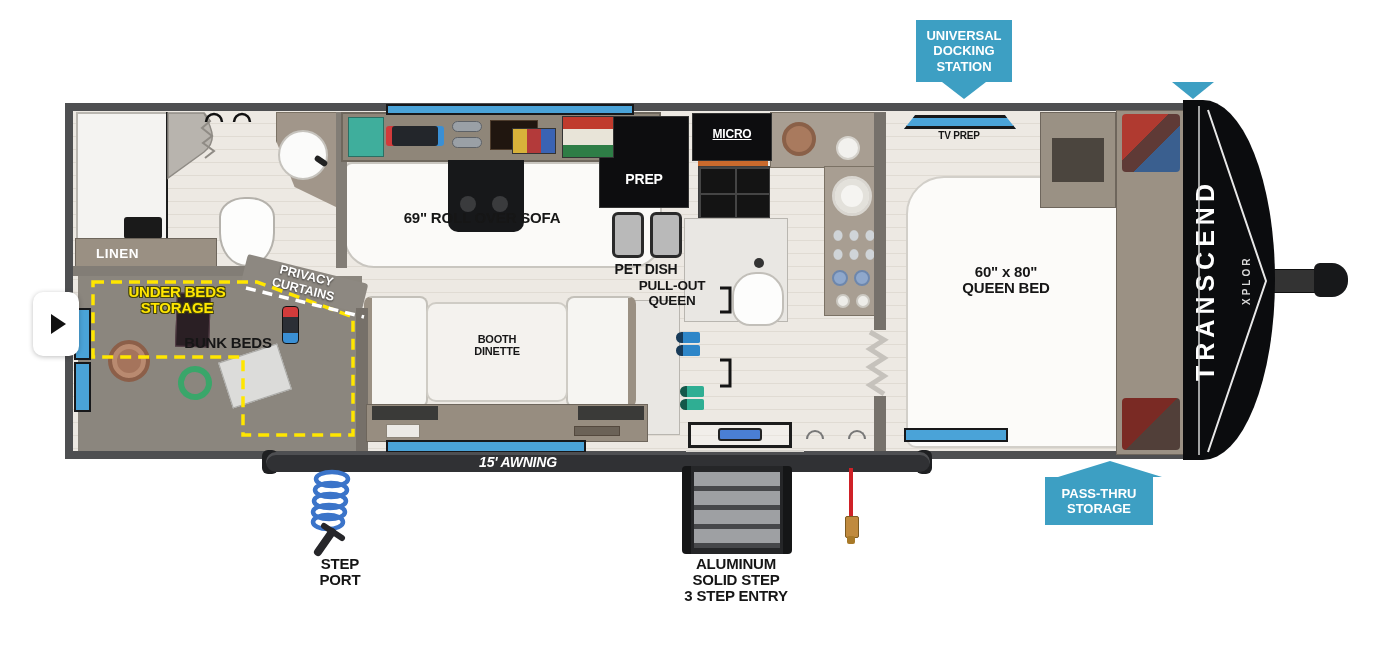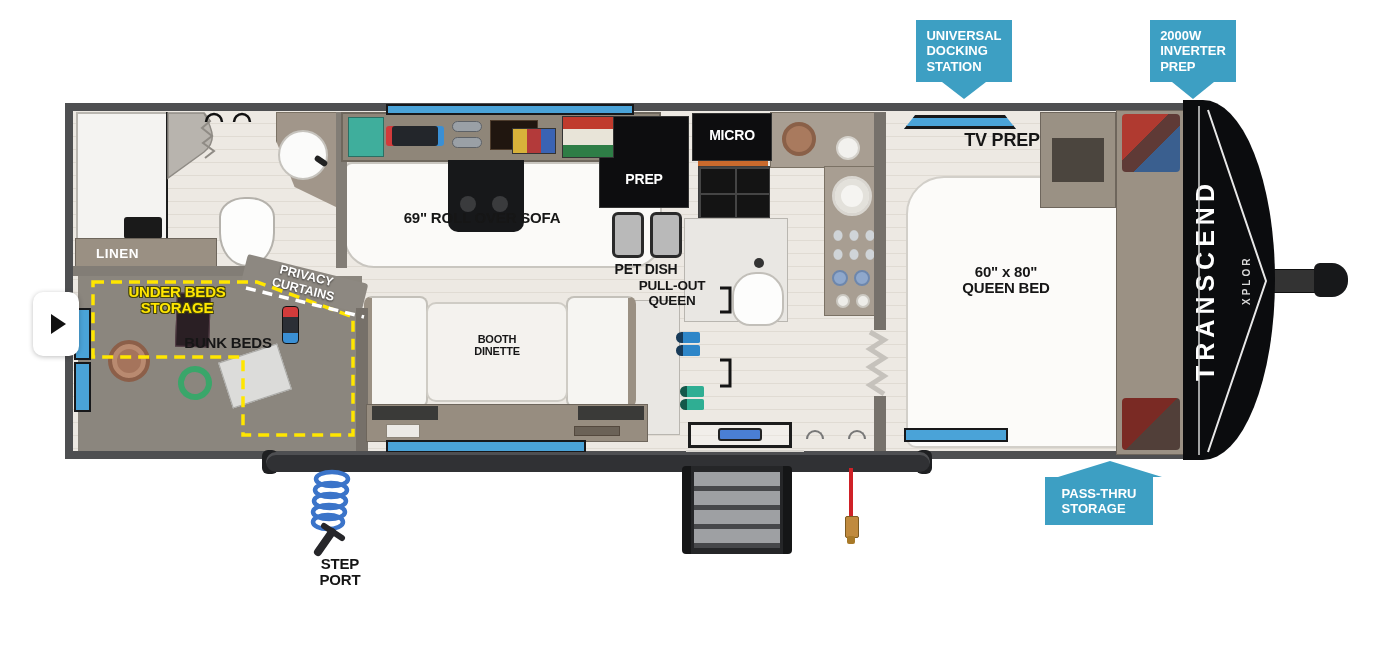--- a/index.html
+++ b/index.html
@@ -6,41 +6,38 @@
   #stage{position:relative;width:1396px;height:646px;background:#fff;overflow:hidden;
          font-family:"Liberation Sans",sans-serif;}
   .abs{position:absolute;}
   .lbl{position:absolute;z-index:6;font-weight:700;font-size:14.5px;line-height:1.08;
        letter-spacing:-0.2px;text-align:center;white-space:pre-line;color:#161616;
        font-family:"Liberation Sans",sans-serif;}
   .lbl.white{color:#fff;}
   .lbl.yellow{color:var(--accent-yellow);
        text-shadow:1px 1px 0 #45450e,-1px -1px 0 #45450e,1px -1px 0 #45450e,-1px 1px 0 #45450e;}
   .badge{position:absolute;z-index:8;background:var(--badge-blue);color:#fff;display:flex;
-       align-items:center;justify-content:center;font-weight:700;
+       align-items:center;justify-content:center;text-align:center;font-weight:700;
        white-space:pre-line;line-height:1.18;font-family:"Liberation Sans",sans-serif;}
   .tri{position:absolute;z-index:8;width:0;height:0;}
   .wall{position:absolute;background:#827d76;z-index:3;}
   .window{position:absolute;background:var(--window-blue);border:2px solid #17181a;z-index:4;box-sizing:border-box;}
   .furn{position:absolute;z-index:2;box-sizing:border-box;}
 </style>
 </head>
 <body>
 
 <div id="stage">
 
   <div class="badge" style="left:916px;top:20px;width:96px;height:62px;font-size:13px;">UNIVERSAL
 DOCKING
 STATION</div>
   <div class="tri" style="left:942px;top:82px;border-left:22px solid transparent;border-right:22px solid transparent;border-top:17px solid var(--badge-blue);"></div>
 
 
-  <div class="badge" style="left:1150px;top:20px;width:86px;height:62px;font-size:13px;">2000W
-INVERTER
-PREP</div>
   <div class="tri" style="left:1172px;top:82px;border-left:21px solid transparent;border-right:21px solid transparent;border-top:17px solid var(--badge-blue);"></div>
 
   <div class="tri" style="left:1058px;top:461px;border-left:52px solid transparent;border-right:52px solid transparent;border-bottom:16px solid var(--badge-blue);"></div>
   <div class="badge" style="left:1045px;top:477px;width:108px;height:48px;font-size:13px;">PASS-THRU
 STORAGE</div>
 
   <div class="abs" style="left:65px;top:103px;width:1124px;height:356px;z-index:1;box-sizing:border-box;border:8px solid #4E4F51;
               background:repeating-linear-gradient(180deg,#EDE9E3 0 12px,#E0DBD3 12px 13px);"></div>
 
   <div class="abs" style="left:1183px;top:100px;width:92px;height:360px;background:#0B0C0E;z-index:4;
@@ -106,21 +103,21 @@
   <div class="furn" style="left:460px;top:196px;width:16px;height:16px;background:#3a3b3d;border-radius:50%;z-index:4;"></div>
   <div class="furn" style="left:492px;top:196px;width:16px;height:16px;background:#3a3b3d;border-radius:50%;z-index:4;"></div>
   <div class="lbl" style="left:392px;top:210px;width:180px;font-size:15px;">69" ROLL OVER SOFA</div>
 
   <div class="furn" style="left:599px;top:116px;width:90px;height:92px;background:#0d0d0f;border:1px solid #333;z-index:3;"></div>
   <div class="lbl white" style="left:599px;top:172px;width:90px;font-size:14px;">PREP</div>
   <div class="furn" style="left:612px;top:212px;width:32px;height:46px;background:#b9b9b9;border:3px solid #2a2a2a;border-radius:6px;z-index:3;"></div>
   <div class="furn" style="left:650px;top:212px;width:32px;height:46px;background:#b9b9b9;border:3px solid #2a2a2a;border-radius:6px;z-index:3;"></div>
   <div class="lbl" style="left:592px;top:262px;width:108px;font-size:14px;">PET DISH</div>
   <div class="furn" style="left:692px;top:113px;width:80px;height:48px;background:#0d0d0f;border:1px solid #333;z-index:3;"></div>
-  <div class="lbl white" style="left:692px;top:128px;width:80px;font-size:14px;">MICRO</div>
+  <div class="lbl white" style="left:692px;top:128px;width:80px;font-size:12px;text-decoration:underline;">MICRO</div>
   <div class="furn" style="left:698px;top:161px;width:70px;height:5px;background:#c96a2d;z-index:3;"></div>
   <div class="furn" style="left:698px;top:166px;width:72px;height:52px;background:#141414;border:1px solid #3c3c3c;z-index:3;
               background-image:linear-gradient(#454545 2px,transparent 2px),linear-gradient(90deg,#454545 2px,transparent 2px);
               background-size:36px 26px;"></div>
   <div class="furn" style="left:770px;top:112px;width:106px;height:56px;background:#a89e92;border:1px solid #7b7265;"></div>
   <div class="furn" style="left:824px;top:166px;width:52px;height:150px;background:#a89e92;border:1px solid #7b7265;"></div>
   <div class="furn" style="left:782px;top:122px;width:34px;height:34px;border-radius:50%;background:#a97a5e;border:4px solid #8a6048;z-index:3;"></div>
   <div class="furn" style="left:836px;top:136px;width:24px;height:24px;border-radius:50%;background:#f2f1ee;border:2px solid #d5d2cc;z-index:3;"></div>
   <div class="furn" style="left:832px;top:176px;width:40px;height:40px;border-radius:50%;background:#f5f4f1;border:3px solid #d9d6d0;
               box-shadow:inset 0 0 0 6px #e3e1db;z-index:3;"></div>
@@ -163,44 +160,47 @@
   <div class="furn" style="left:688px;top:422px;width:104px;height:26px;border:3px solid #1c1c1c;background:rgba(255,255,255,.25);z-index:3;"></div>
   <div class="furn" style="left:718px;top:428px;width:44px;height:13px;background:#4a7fd4;border:2px solid #222;border-radius:3px;z-index:4;"></div>
   <div class="furn" style="left:686px;top:450px;width:118px;height:9px;background:#d9d6d0;z-index:2;"></div>
   <div class="furn" style="left:806px;top:430px;width:18px;height:9px;border:2px solid #777;border-bottom:none;border-radius:10px 10px 0 0;z-index:3;"></div>
   <div class="furn" style="left:848px;top:430px;width:18px;height:9px;border:2px solid #777;border-bottom:none;border-radius:10px 10px 0 0;z-index:3;"></div>
 
   <div class="wall" style="left:874px;top:112px;width:12px;height:218px;background:#76716b;"></div>
   <div class="wall" style="left:874px;top:396px;width:12px;height:55px;background:#76716b;"></div>
   <div class="furn" style="left:904px;top:115px;width:112px;height:14px;background:var(--window-blue);z-index:4;
               clip-path:polygon(10% 0,90% 0,100% 100%,0 100%);box-shadow:inset 0 0 0 3px #17181a;"></div>
-  <div class="lbl" style="left:954px;top:131px;width:96px;font-size:18px;">TV PREP</div>
+  <div class="lbl" style="left:911px;top:131px;width:96px;font-size:10px;">TV PREP</div>
   <div class="furn" style="left:906px;top:176px;width:212px;height:272px;background:#fcfbf9;border:2px solid #d2cfc9;
               border-radius:38px 0 0 10px;z-index:2;"></div>
   <div class="lbl" style="left:936px;top:264px;width:140px;font-size:15px;">60" x 80"
 QUEEN BED</div>
   <div class="furn" style="left:1040px;top:112px;width:76px;height:96px;background:#9a9184;border:1px solid #6e665c;z-index:3;"></div>
   <div class="furn" style="left:1052px;top:138px;width:52px;height:44px;background:#4b453e;z-index:4;"></div>
   <div class="furn" style="left:1116px;top:110px;width:70px;height:345px;background:#9b9184;border:1px solid #6e665c;z-index:3;"></div>
   <div class="furn" style="left:1122px;top:114px;width:58px;height:58px;border-radius:4px;z-index:4;
               background:linear-gradient(135deg,#b03a30 0 40%,#5f3a36 40% 60%,#3a5f8f 60%);"></div>
   <div class="furn" style="left:1122px;top:398px;width:58px;height:52px;border-radius:4px;z-index:4;
               background:linear-gradient(135deg,#7a2a24 0 50%,#513f39 50%);"></div>
   <div class="window" style="left:904px;top:428px;width:104px;height:14px;"></div>
 
   <div class="abs" style="left:262px;top:450px;width:16px;height:24px;background:#1f2022;border-radius:6px;z-index:4;"></div>
   <div class="abs" style="left:916px;top:450px;width:16px;height:24px;background:#1f2022;border-radius:6px;z-index:4;"></div>
   <div class="abs" style="left:266px;top:452px;width:664px;height:20px;background:#303134;border-radius:10px;
               box-shadow:inset 0 3px 0 rgba(255,255,255,.15);z-index:4;"></div>
-  <div class="lbl white" style="left:458px;top:470px;width:120px;font-size:14px;z-index:7;">15' AWNING</div>
+  <div class="lbl white" style="left:458px;top:455px;width:120px;font-size:14px;z-index:7;font-style:italic;">15' AWNING</div>
 
   <div class="abs" style="left:682px;top:466px;width:110px;height:88px;background:#252628;border-radius:4px;z-index:4;
               box-sizing:border-box;border-left:9px solid #151617;border-right:9px solid #151617;"></div>
   <div class="abs" style="left:694px;top:472px;width:86px;height:76px;z-index:5;
               background:repeating-linear-gradient(180deg,#9ea0a3 0 14px,#46474a 14px 19px);"></div>
+  <div class="lbl" style="left:650px;top:556px;width:172px;font-size:15px;">ALUMINUM
+SOLID STEP
+3 STEP ENTRY</div>
 
   <div class="abs" style="left:845px;top:516px;width:12px;height:20px;background:#c08a3e;border:1px solid #7d5a21;border-radius:2px;z-index:4;"></div>
   <div class="abs" style="left:847px;top:536px;width:8px;height:8px;background:#a87928;border-radius:2px;z-index:4;"></div>
 
   <div class="lbl" style="left:288px;top:556px;width:104px;font-size:15px;">STEP
 PORT</div>
 
   <div class="abs" style="left:33px;top:292px;width:46px;height:64px;background:#fff;border-radius:10px;z-index:9;
               box-shadow:0 1px 5px rgba(0,0,0,.25);display:flex;align-items:center;justify-content:center;">
     <span style="display:block;width:0;height:0;border-top:10px solid transparent;border-bottom:10px solid transparent;

